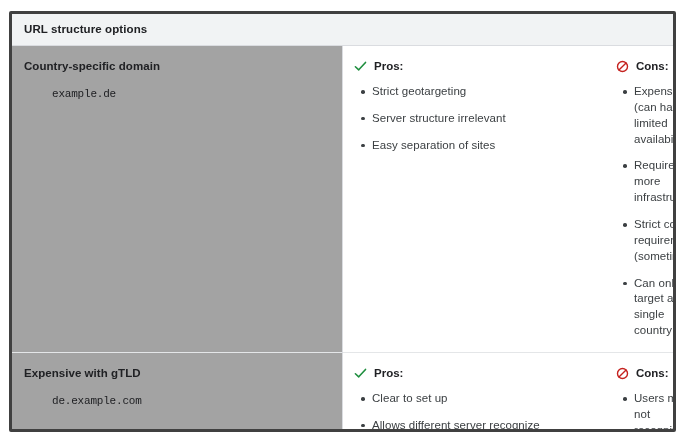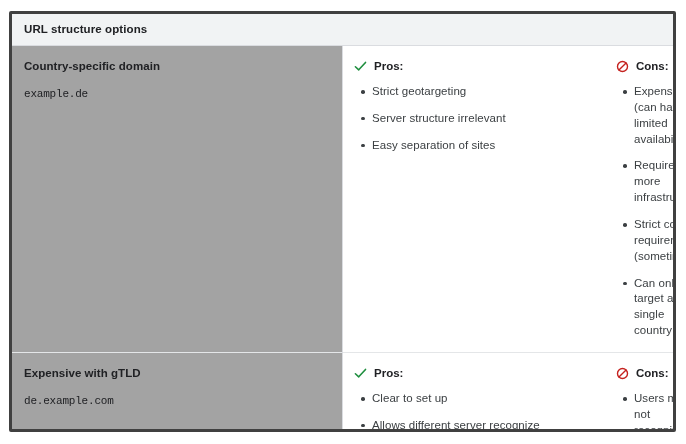--- a/index.html
+++ b/index.html
@@ -68,20 +68,21 @@
     line-height: 1.35;
     letter-spacing: 0.05px;
   }
   .label-code {
     margin-top: 13px;
     font-family: "Liberation Mono", "DejaVu Sans Mono", monospace;
     font-size: 11px;
     color: #202124;
     letter-spacing: -0.2px;
     word-break: break-all;
+    margin-left: 28px;
   }
 
   
   .pc-grid {
     display: flex;
     width: 100%;
     box-sizing: border-box;
   }
   .pc-col {
     box-sizing: border-box;

